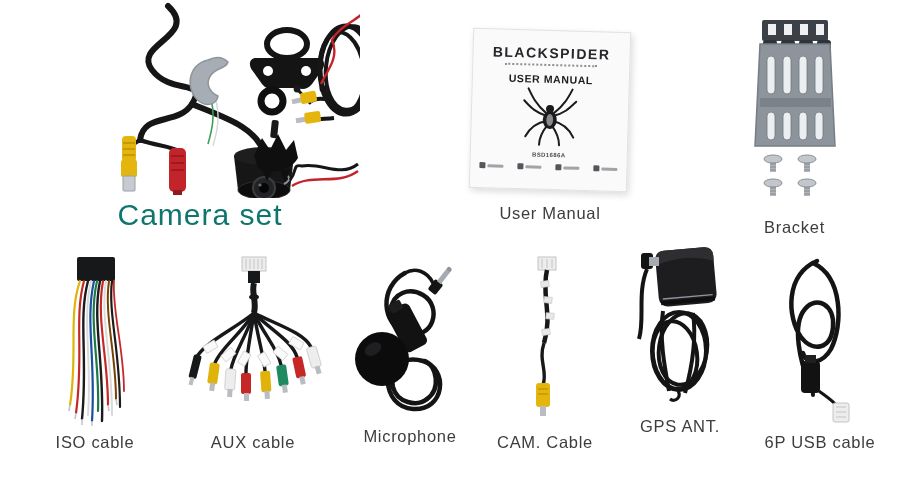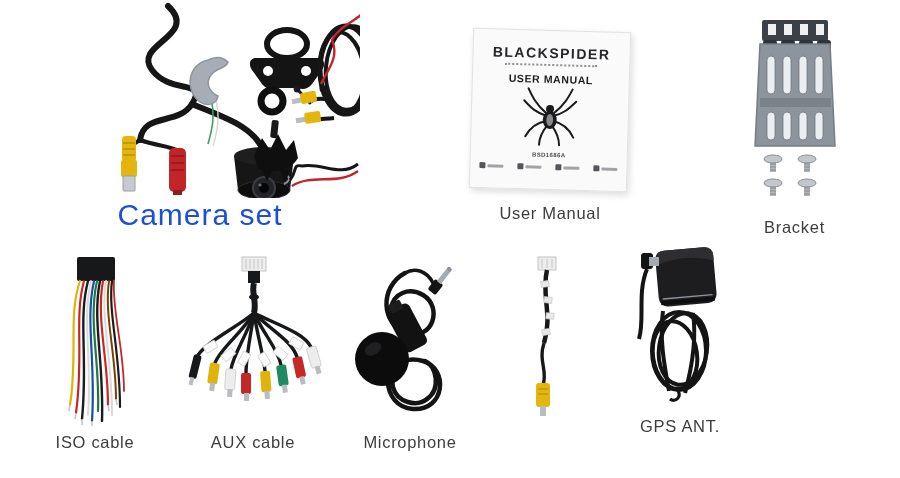--- a/index.html
+++ b/index.html
@@ -4,21 +4,21 @@
 <style>
   html,body{margin:0;padding:0;background:#ffffff;}
   .stage{
     position:relative;width:900px;height:478px;background:#ffffff;
     font-family:"Liberation Sans",sans-serif;overflow:hidden;
   }
   .caption{
     color:#3d3d3d;font-size:16.5px;letter-spacing:0.7px;text-align:center;
     margin:0;white-space:nowrap;
   }
-  .caption.big{font-size:30px;color:#1d4ed8;letter-spacing:1px;}
+  .caption.big{font-size:30px;color:#0f766e;letter-spacing:1px;}
   figure{margin:0;padding:0;}
   .item{position:absolute;display:flex;flex-direction:column;align-items:center;}
   
   .paper{
     width:158px;height:160px;background:#fafafa;border:1px solid #e2e2e2;
     box-shadow:2px 3px 7px rgba(0,0,0,0.14);transform:rotate(1.6deg);
     box-sizing:border-box;text-align:center;
   }
   .brand{
     font-size:14px;font-weight:800;letter-spacing:1.5px;color:#26262b;
@@ -336,21 +336,21 @@
         <rect x="99.5" y="10" width="5" height="17" fill="#a6abb2"></rect>
         <rect x="99.5" y="8" width="5" height="4" rx="2" fill="#8d939a"></rect>
       </g>
       <g transform="rotate(-28 72 74)">
         <rect x="60" y="50" width="25" height="46" rx="5" fill="#121212"></rect>
         <rect x="66" y="44" width="13" height="10" rx="2" fill="#1d1d1f"></rect>
       </g>
       <circle cx="47" cy="104" r="27" fill="#0c0c0d"></circle>
       <ellipse cx="38" cy="94" rx="9" ry="6" fill="#1f1f22" transform="rotate(-30 38 94)"></ellipse>
     </svg>
-    <figcaption class="caption" style="margin-top:6px;">Microphone</figcaption>
+    <figcaption class="caption" style="">Microphone</figcaption>
   </figure>
 
   <figure class="item" style="left:470px;top:255px;width:150px;">
     <svg width="150" height="172" viewBox="0 0 150 172">
       <g>
         <rect x="68" y="2" width="18" height="13" fill="#ededed" stroke="#c4c4c4"></rect>
         <line x1="72" y1="4" x2="72" y2="13" stroke="#c4c4c4"></line>
         <line x1="77" y1="4" x2="77" y2="13" stroke="#c4c4c4"></line>
         <line x1="82" y1="4" x2="82" y2="13" stroke="#c4c4c4"></line>
       </g>
@@ -362,20 +362,21 @@
         <rect x="72" y="74" width="8" height="6" transform="rotate(-8 76 77)"></rect>
       </g>
       <path d="M74,88 C68,106 78,116 73,130" stroke="#17181a" stroke-width="3.4" fill="none"></path>
       <g>
         <rect x="66" y="128" width="14" height="24" rx="3" fill="#e4b60d"></rect>
         <line x1="68" y1="134" x2="78" y2="134" stroke="#c49a08" stroke-width="1.6"></line>
         <line x1="68" y1="139" x2="78" y2="139" stroke="#c49a08" stroke-width="1.6"></line>
         <rect x="70" y="151" width="6" height="10" fill="#b9bdc2"></rect>
       </g>
     </svg>
+    <figcaption class="caption" style="margin-top:6px;">CAM. Cable</figcaption>
   </figure>
 
   <figure class="item" style="left:605px;top:239px;width:150px;">
     <svg width="150" height="172" viewBox="0 0 150 172">
       <g transform="rotate(-5 80 38)">
         <rect x="52" y="10" width="58" height="56" rx="9" fill="#1d1d1f"></rect>
         <path d="M52,24 Q81,14 110,24 L110,19 Q110,10 101,10 L61,10 Q52,10 52,19 Z" fill="#2e2e31"></path>
         <rect x="54" y="60" width="54" height="4" fill="#0e0e0f"></rect>
         <line x1="56" y1="58" x2="106" y2="58" stroke="#8d949c" stroke-width="1.4"></line>
       </g>
@@ -389,14 +390,35 @@
         <ellipse cx="70" cy="116" rx="22" ry="34" transform="rotate(-8 70 116)"></ellipse>
         <ellipse cx="78" cy="110" rx="24" ry="36" transform="rotate(8 78 110)"></ellipse>
         <path d="M58,72 C54,100 60,130 64,152"></path>
         <path d="M88,74 C92,102 86,132 80,154"></path>
         <path d="M72,150 C78,158 70,164 65,160" stroke-width="3.2"></path>
       </g>
     </svg>
     <figcaption class="caption" style="margin-top:6px;">GPS ANT.</figcaption>
   </figure>
 
+  <figure class="item" style="left:745px;top:255px;width:150px;">
+    <svg width="150" height="172" viewBox="0 0 150 172">
+      <g fill="none" stroke="#141414" stroke-width="4.5" stroke-linecap="round">
+        <path d="M72,6 C40,20 42,62 56,82 C68,98 86,94 88,72 C90,50 72,40 60,54 C46,70 56,110 64,126"></path>
+        <path d="M68,8 C98,22 98,70 86,94 C78,108 62,112 58,98"></path>
+        <path d="M64,126 C66,132 68,136 68,140" stroke-width="4"></path>
+      </g>
+      <g>
+        <rect x="56" y="106" width="19" height="32" rx="4" fill="#121212"></rect>
+        <rect x="60" y="100" width="11" height="8" fill="#1f1f22"></rect>
+      </g>
+      <path d="M74,136 C82,142 88,146 91,150" stroke="#141414" stroke-width="3" fill="none"></path>
+      <g>
+        <rect x="88" y="148" width="16" height="19" rx="2" fill="#ededed" stroke="#c4c4c4"></rect>
+        <line x1="91" y1="152" x2="101" y2="152" stroke="#c4c4c4"></line>
+        <line x1="91" y1="157" x2="101" y2="157" stroke="#c4c4c4"></line>
+        <line x1="91" y1="162" x2="101" y2="162" stroke="#c4c4c4"></line>
+      </g>
+    </svg>
+    <figcaption class="caption" style="margin-top:6px;">6P USB cable</figcaption>
+  </figure>
 
 </div>
 
 </body></html>

